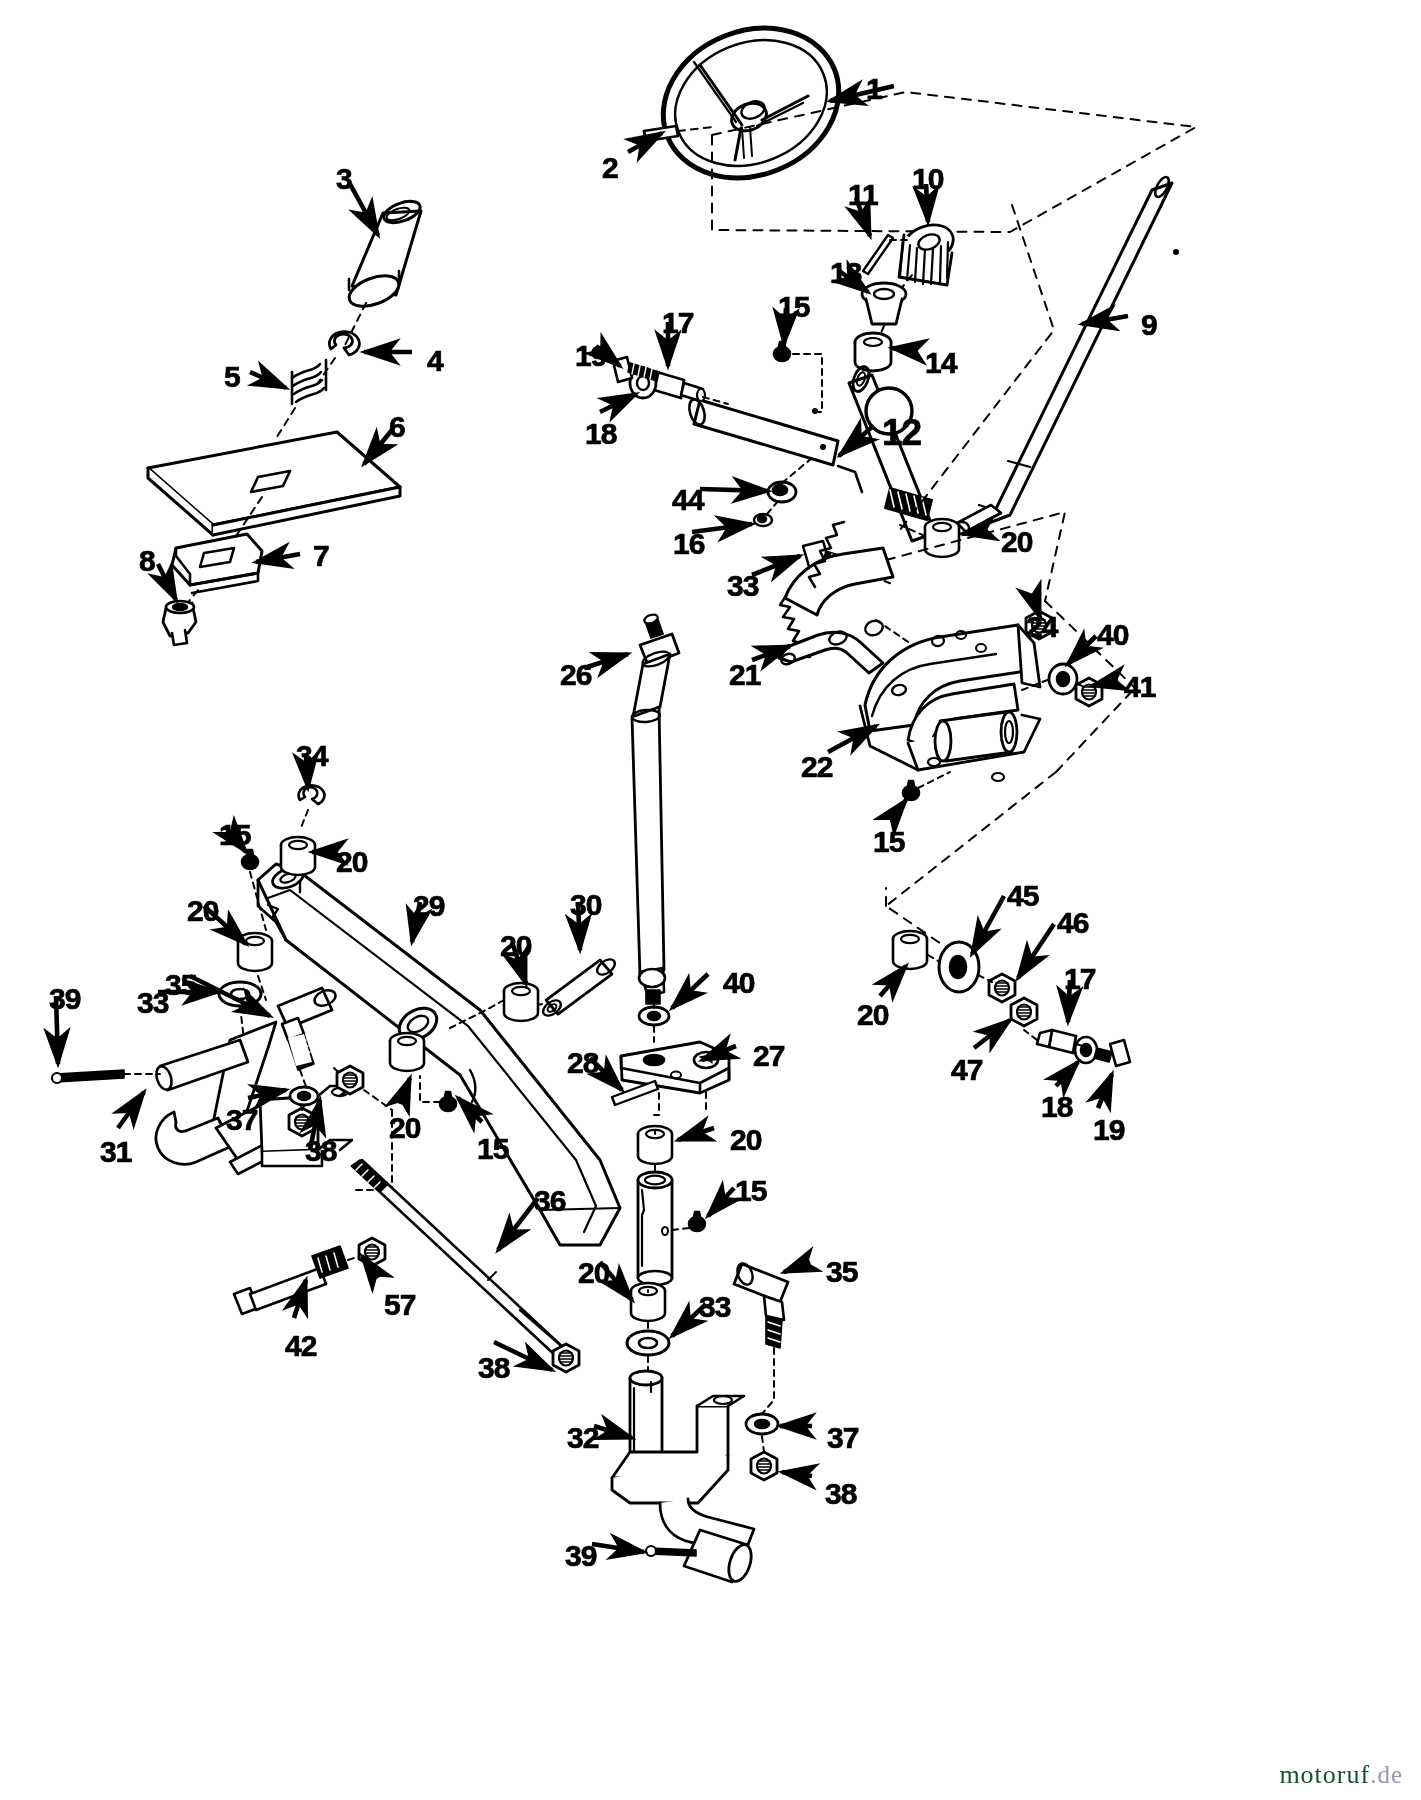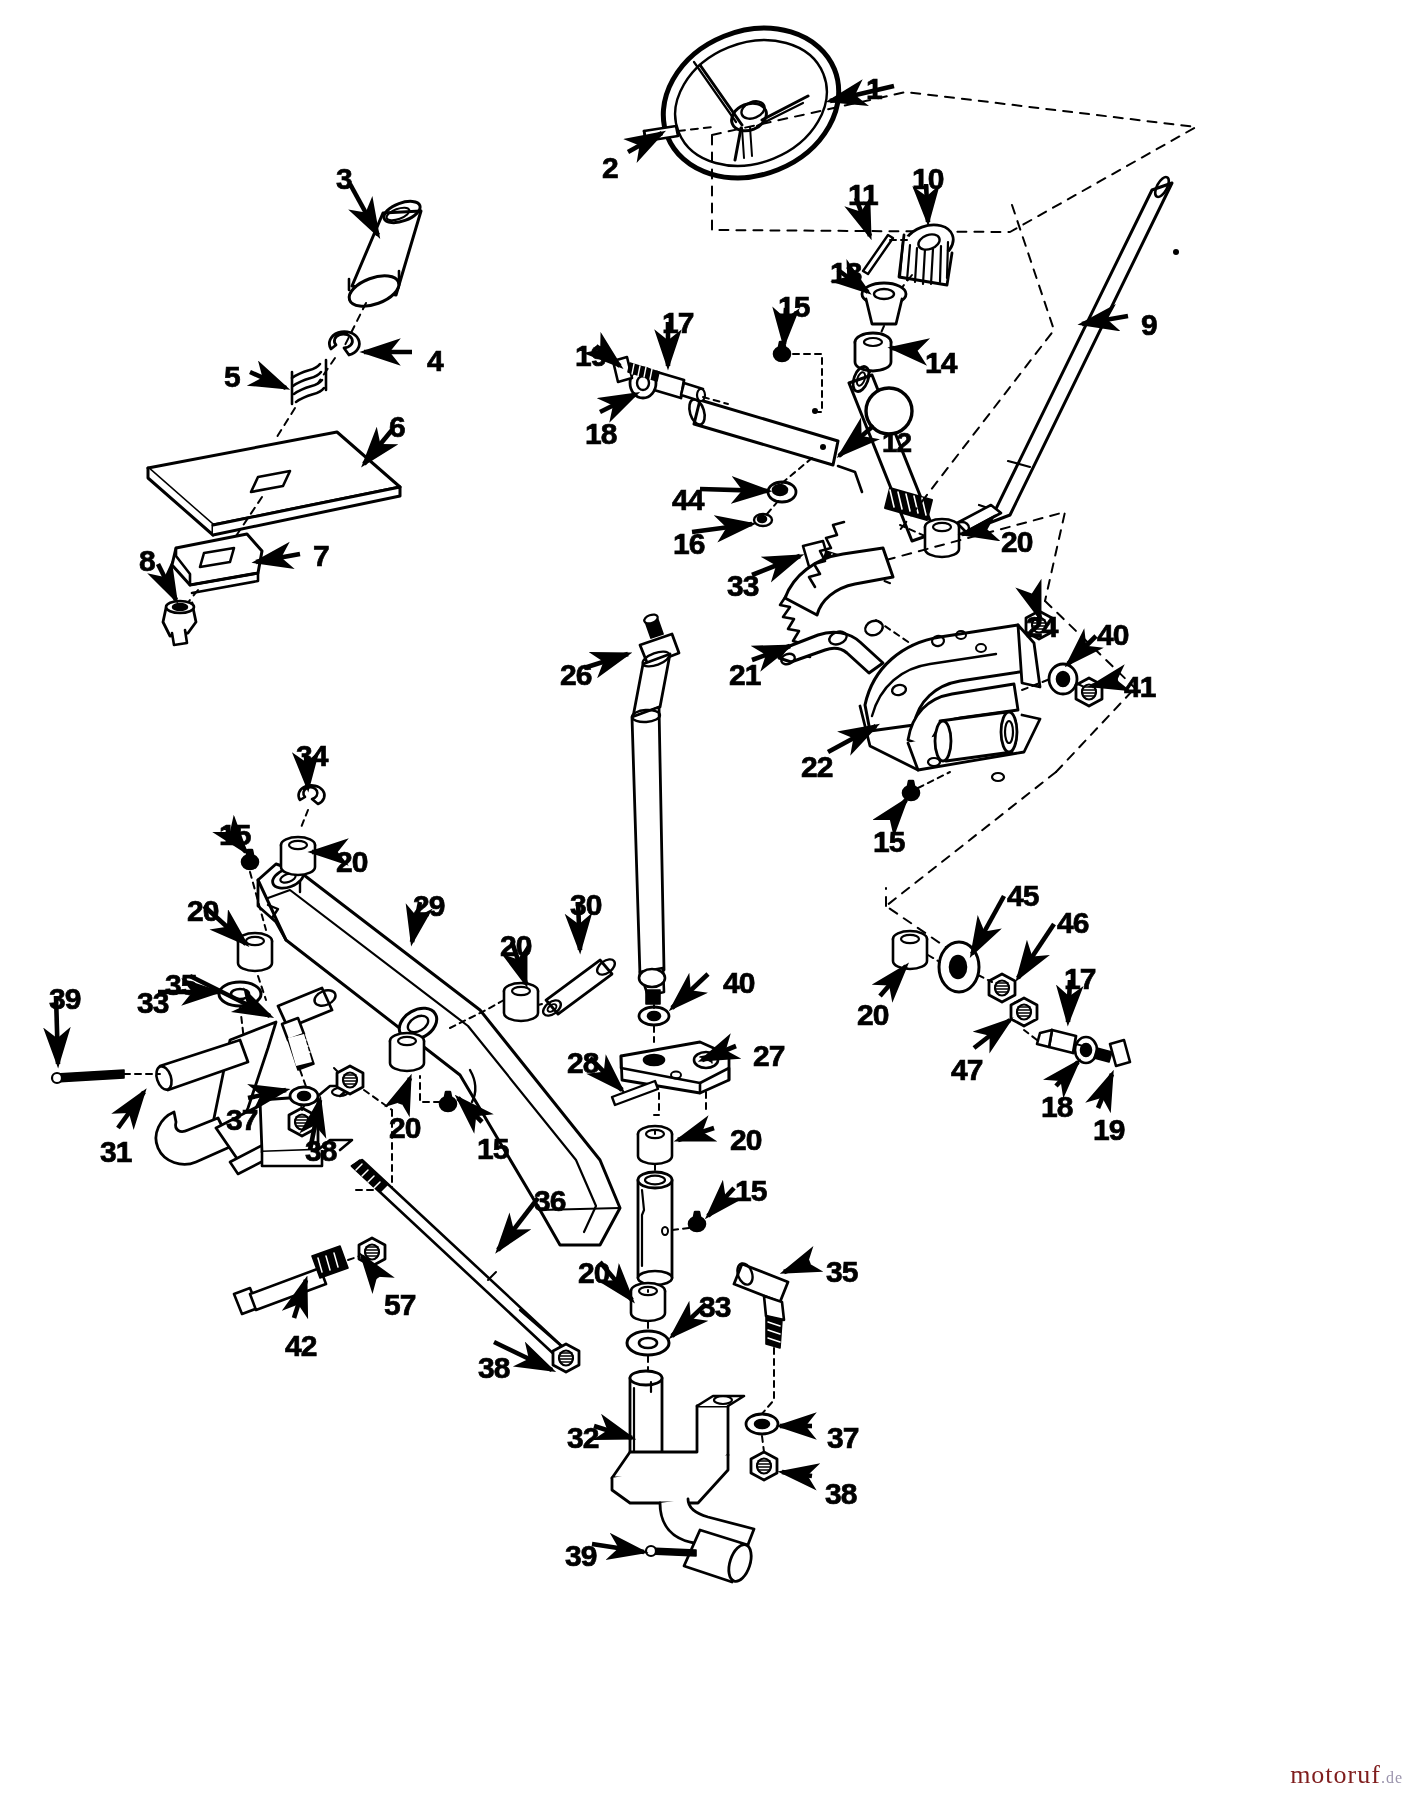--- a/index.html
+++ b/index.html
@@ -20,22 +20,22 @@
   .wm{
     position:absolute;
     right:18px;
     bottom:10px;
     font-family:"Liberation Serif",serif;
     font-size:26px;
     letter-spacing:1px;
     color:#b9b2c9;
     white-space:nowrap;
   }
-  .wm .m{color:#7f1d1d;font-family:Liberation Serif, serif;}
-  .wm .de{color:#9b94ad;font-size:16px;}
+  .wm .m{color:#14532d;font-family:Liberation Serif, serif;}
+  .wm .de{color:#9b94ad;font-size:25px;}
 </style>
 </head>
 <body>
 
 <div id="page">
 
   <svg id="diagram" viewBox="0 0 1421 1800" xmlns="http://www.w3.org/2000/svg">
     <defs>
       <marker id="ah" markerWidth="10" markerHeight="10" refX="9" refY="3.2" orient="auto" markerUnits="strokeWidth">
         <path d="M0,0 L10,3.2 L0,6.4 L2.6,3.2 z" fill="#000"></path>
@@ -554,21 +554,21 @@
       <div class="callout" style="left: 602px; top: 153px;">2</div>
       <div class="callout" style="left: 336px; top: 164px;">3</div>
       <div class="callout" style="left: 427px; top: 346px;">4</div>
       <div class="callout" style="left: 224px; top: 362px;">5</div>
       <div class="callout" style="left: 389px; top: 412px;">6</div>
       <div class="callout" style="left: 313px; top: 541px;">7</div>
       <div class="callout" style="left: 139px; top: 546px;">8</div>
       <div class="callout" style="left: 1141px; top: 310px;">9</div>
       <div class="callout" style="left: 912px; top: 164px;">10</div>
       <div class="callout" style="left: 848px; top: 180px;">11</div>
-      <div class="callout" style="left: 882px; top: 428px; font-size: 28px;">12</div>
+      <div class="callout" style="left: 882px; top: 418px; font-size: 37px;">12</div>
       <div class="callout" style="left: 830px; top: 258px;">13</div>
       <div class="callout" style="left: 925px; top: 348px;">14</div>
       <div class="callout" style="left: 778px; top: 292px;">15</div>
       <div class="callout" style="left: 673px; top: 529px;">16</div>
       <div class="callout" style="left: 662px; top: 308px;">17</div>
       <div class="callout" style="left: 585px; top: 419px;">18</div>
       <div class="callout" style="left: 575px; top: 341px;">19</div>
       <div class="callout" style="left: 1001px; top: 527px;">20</div>
       <div class="callout" style="left: 729px; top: 660px;">21</div>
       <div class="callout" style="left: 801px; top: 752px;">22</div>

